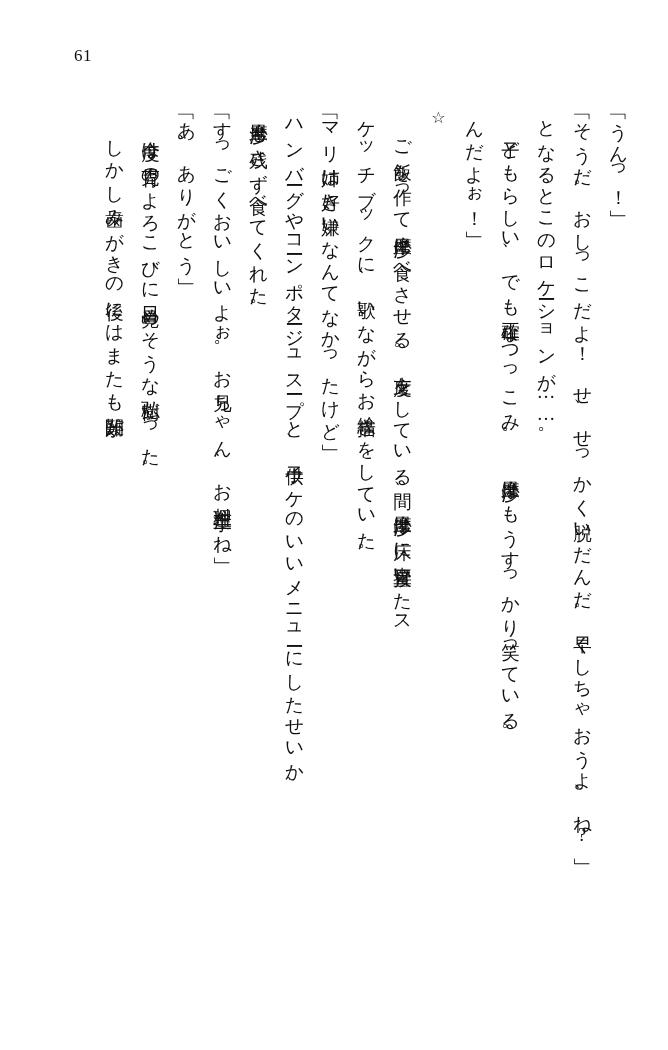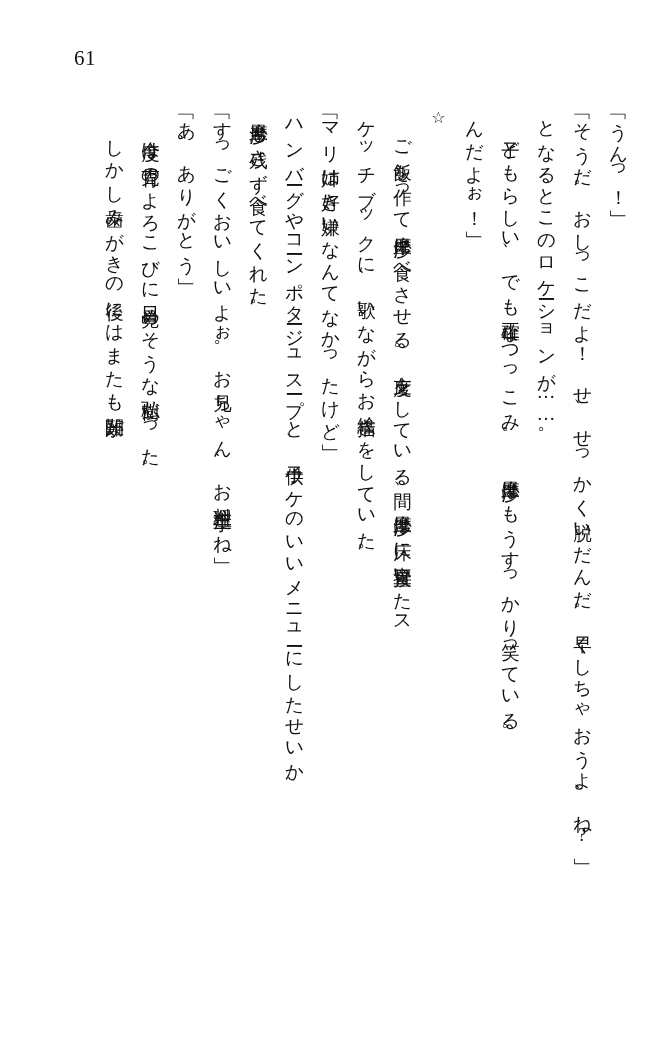--- a/index.html
+++ b/index.html
@@ -15,21 +15,21 @@
     position: relative;
     width: 668px;
     height: 1050px;
     background: #ffffff;
     overflow: hidden;
   }
   .page-number {
     position: absolute;
     top: 46px;
     left: 74px;
-    font-size: 21px;
+    font-size: 17px;
     font-family: "Liberation Serif", "DejaVu Serif", serif;
     letter-spacing: 0.5px;
     color: #111111;
   }
   .text-block {
     position: absolute;
     top: 108px;
     left: 38px;
     width: 598px;
     height: 900px;

